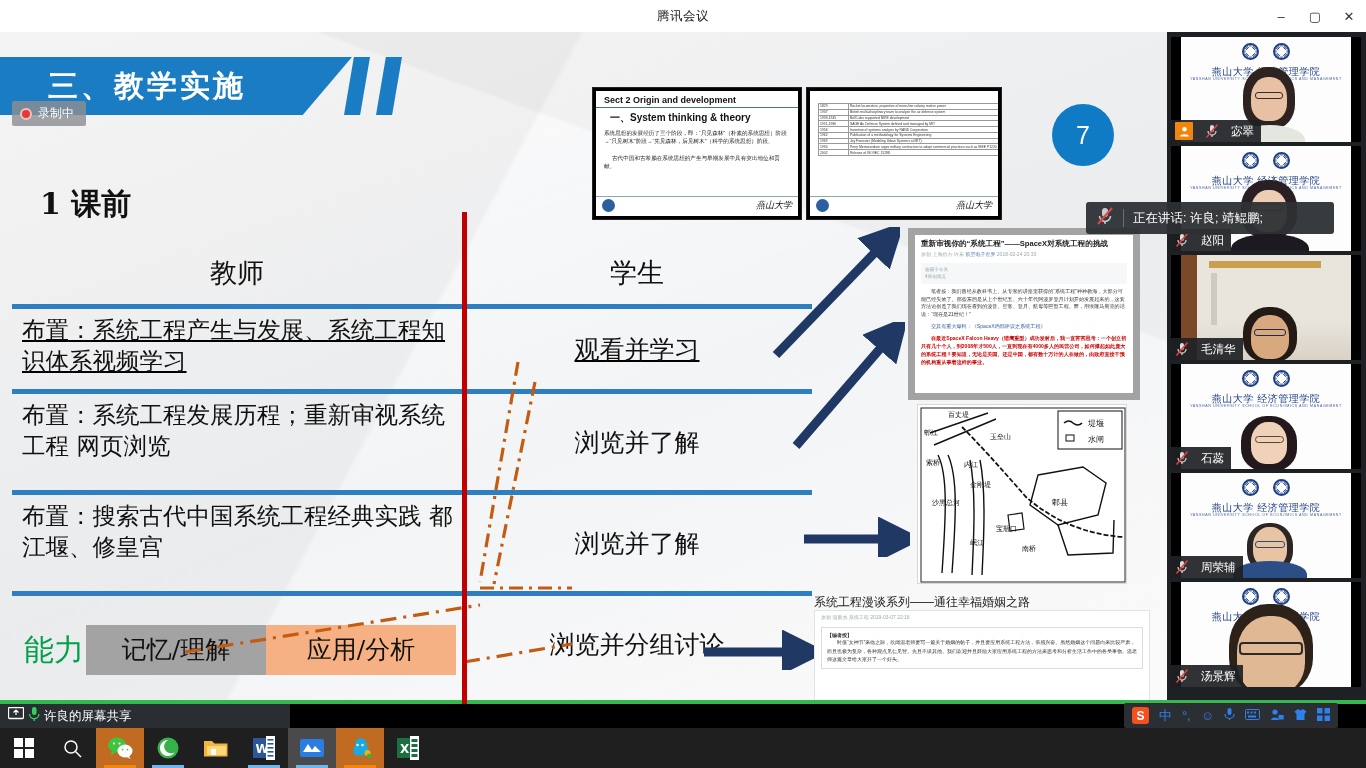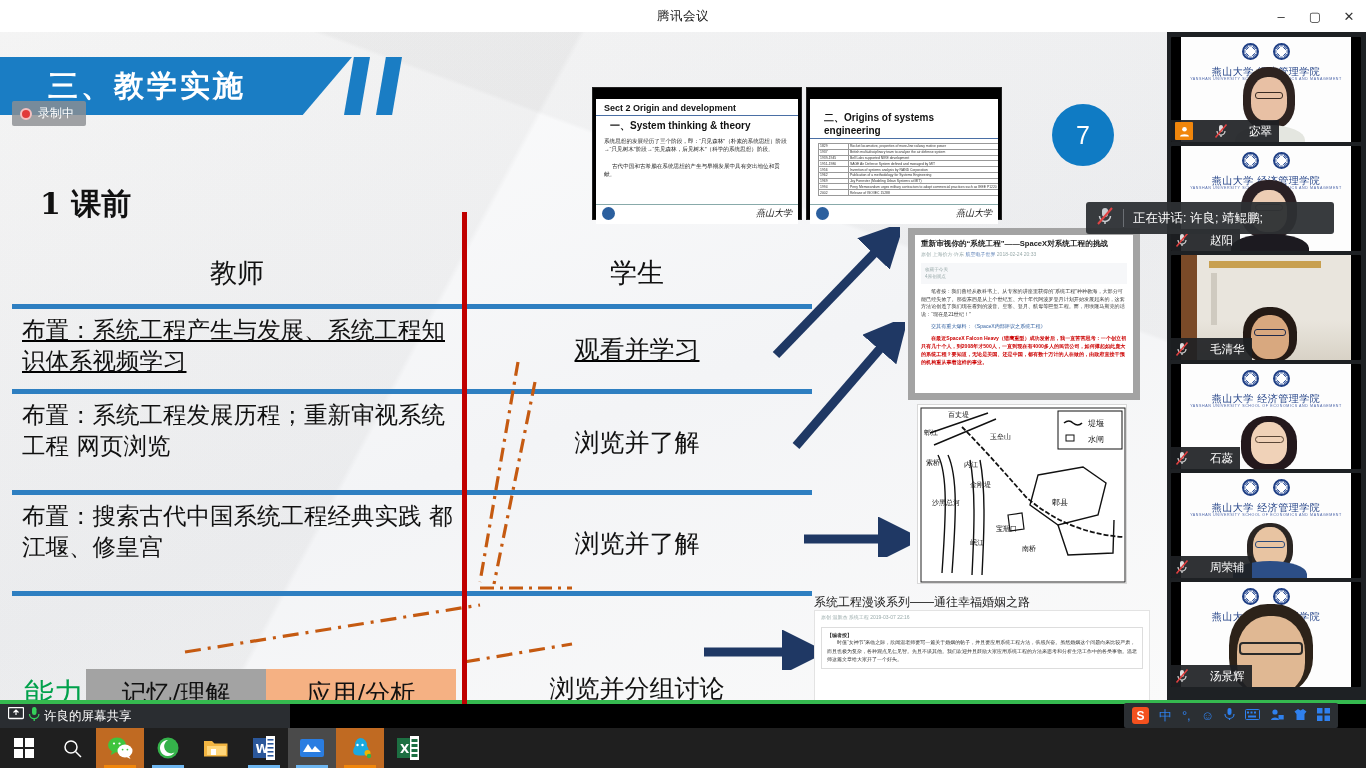--- a/index.html
+++ b/index.html
@@ -103,21 +103,21 @@
     font-family: "DejaVu Serif","Liberation Serif",serif;
   }
   .tcell-r {
     width: 350px; display: flex; align-items: center; justify-content: center;
     font-size: 25px; color: #111;
     font-family: "DejaVu Serif","Liberation Serif",serif;
   }
   .trow.r1 { height: 80px; text-decoration: underline; }
   .trow.r2 { height: 96px; }
   .trow.r3 { height: 96px; }
-  .trow.r4 { height: 96px; margin-top: 44px; }
+  .trow.r4 { height: 96px; }
 
   
   .ability { display: flex; align-items: center; height: 96px; }
   .ability .cap {
     width: 64px; text-align: center; color: #00a14b;
     font-size: 30px; line-height: 1.05;
     font-family: "DejaVu Serif","Liberation Serif",serif;
   }
   .abbox {
     height: 50px; display: flex; align-items: center; justify-content: center;
@@ -127,21 +127,21 @@
   .abbox.a2 { width: 190px; background: #f5b183; }
 
   
   .arrow { position: absolute; }
 
   
   .thumb {
     position: absolute; background: #000; padding: 3px;
     border: 1px solid #222;
   }
-  .thumb .inner { background: #fff; width: 100%; height: 100%; position: relative; overflow: hidden; margin-top: 8px; }
+  .thumb .inner { background: #fff; width: 100%; height: 100%; position: relative; overflow: hidden; }
   .th1 { left: 592px; top: 55px; width: 210px; height: 133px; }
   .th2 { left: 806px; top: 55px; width: 196px; height: 133px; }
   .th-title {
     font-size: 9px; font-weight: 700; color: #111; padding: 4px 6px 2px 8px;
     border-bottom: 1px solid #4a6fa5;
   }
   .th-sub { font-size: 10px; font-weight: 700; color: #111; padding: 3px 14px 2px 14px; }
   .th-body { font-size: 5.6px; color: #222; padding: 2px 8px; line-height: 1.5; }
   .th-foot {
     position: absolute; bottom: 2px; left: 0; right: 0; height: 18px;
@@ -197,21 +197,21 @@
     position: absolute; left: 1167px; top: 0; width: 199px; height: 672px;
     background: #1e2124; padding: 5px 4px; display: flex; flex-direction: column; gap: 4px;
   }
   .tile {
     position: relative; width: 190px; height: 105px; background: #000;
     overflow: hidden; border-radius: 1px;
   }
   .tile .vid { position: absolute; inset: 0 10px; overflow: hidden; }
   .tile .namebar {
     position: absolute; left: 0; bottom: 0; height: 22px;
-    background: rgba(30,33,36,0.92); display: flex; align-items: center; gap: 21px;
+    background: rgba(30,33,36,0.92); display: flex; align-items: center; gap: 12px;
     padding: 0 7px 0 4px; z-index: 3;
   }
   .tile .nm { color: #fff; font-size: 11.5px; white-space: nowrap; }
   .hostbadge {
     width: 18px; height: 18px; background: #f0860c; display: flex;
     align-items: center; justify-content: center; border-radius: 1px;
   }
   .micmute { width: 14px; height: 16px; position: relative; }
 
   
@@ -399,21 +399,20 @@
           <div class="th-foot">
             <span class="th-logo"></span>
             <span class="th-school">燕山大学</span>
           </div>
         </div>
       </div>
 
       <div class="thumb th2">
         <div class="inner">
           <div style="height:8px"></div>
-          <div class="th-title" style="border-bottom:1px solid #4a6fa5;padding-left:14px;font-size:10px;">二、Origins of systems engineering</div>
           <table class="th-table">
             <tbody id="th2rows">
                 <tr>
                   <td style="width: 16%;">1829</td>
                   <td>Rocket locomotive, properties of more-line railway motive power</td>
                 </tr>
                 <tr>
                   <td style="width: 16%;">1937</td>
                   <td>British multi-disciplinary team to analyze the air defense system</td>
                 </tr>

